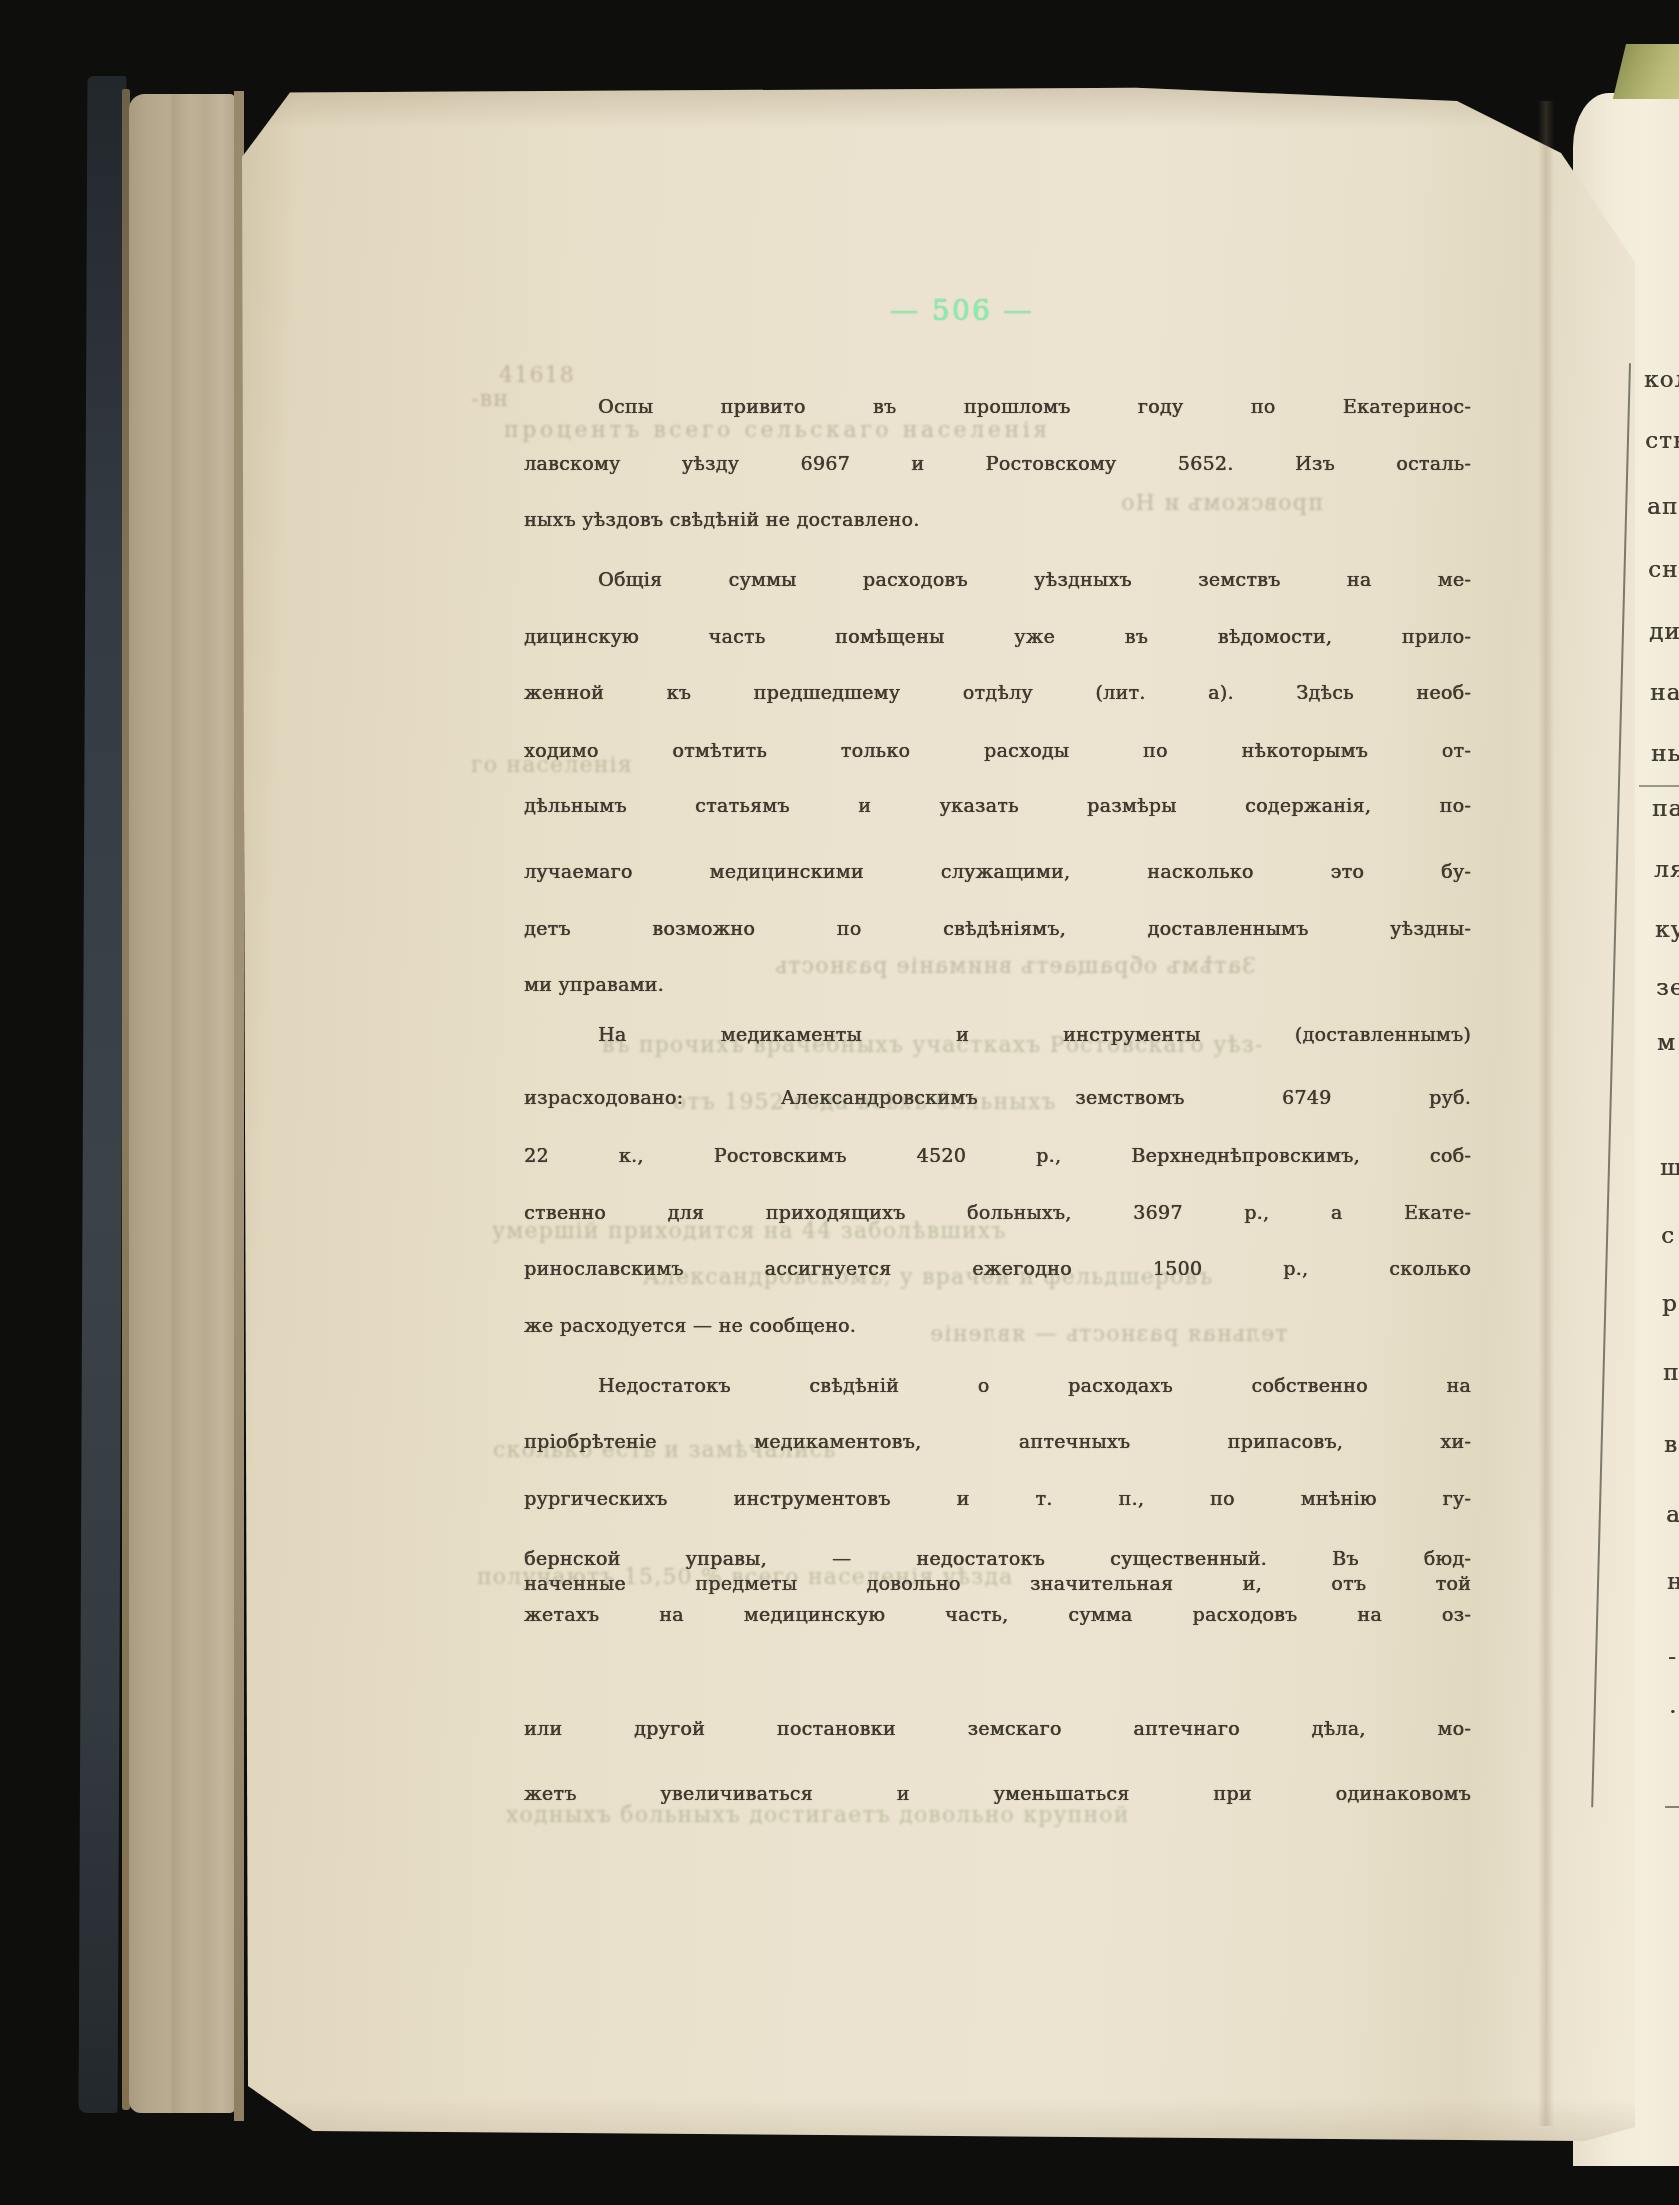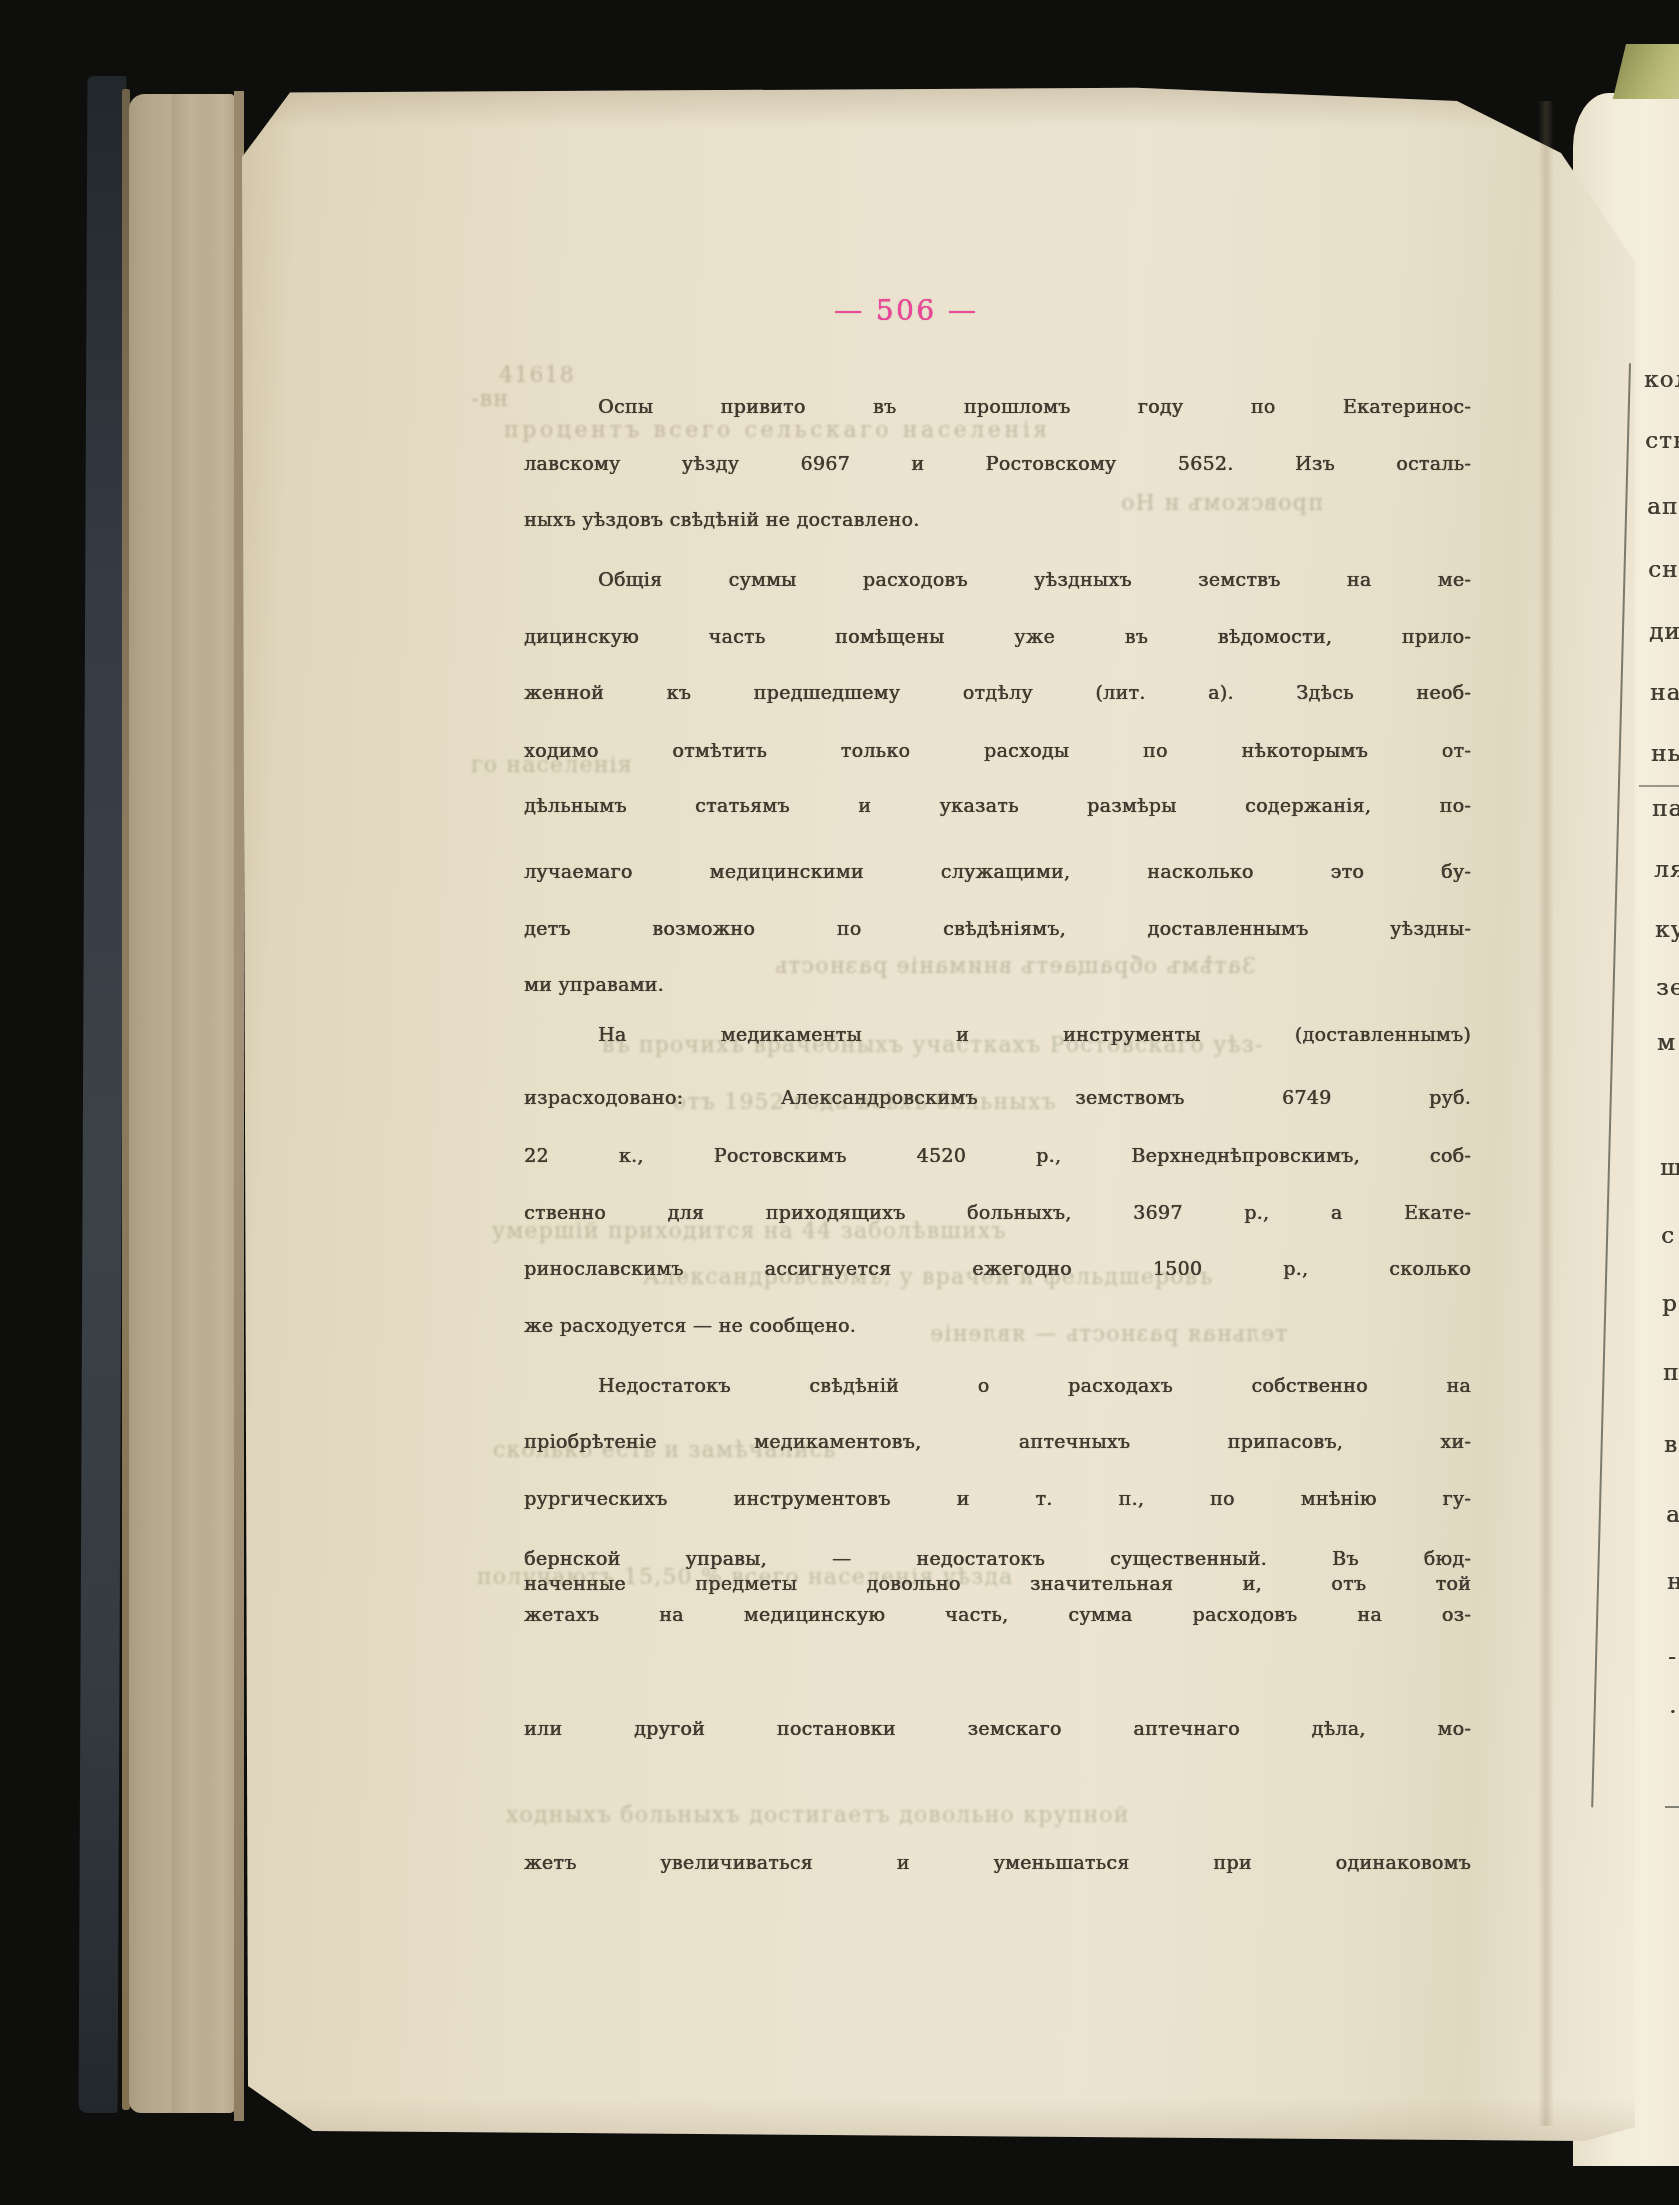--- a/index.html
+++ b/index.html
@@ -63,22 +63,22 @@
     background:rgba(80,82,70,.55);
   }
   .bookmark{
     position:absolute;left:1608px;top:44px;width:71px;height:55px;
     background:linear-gradient(115deg,#7e8249 0%,#a3a663 40%,#b9ba77 70%,#c5c686 100%);
     clip-path:polygon(18px 0px,71px 0px,71px 55px,4.8px 55px);
   }
   
   .pagenum{
     position:absolute;left:834px;top:293px;width:256px;
-    font-size:28px;line-height:36px;text-align:left;
-    color:#ec4899;letter-spacing:2.4px;
+    font-size:28px;line-height:36px;text-align:center;
+    color:#86efac;letter-spacing:2.4px;
     text-shadow:0.4px 0 0 currentColor, 0 0 1.2px rgba(58,53,43,.45);
   }
   .tl{
     position:absolute;left:524px;width:947px;height:57px;
     font-size:19px;line-height:57px;white-space:nowrap;
     color:#403a2f;letter-spacing:0.3px;
     text-align:justify;text-align-last:justify;white-space:normal;
     text-shadow:0.4px 0 0 currentColor, 0 0 1.2px rgba(64,58,47,.45);
   }
   .tl.ind{text-indent:74px;}
@@ -142,21 +142,21 @@
 <div class="tl" style="top:1184px">ственно для приходящихъ больныхъ, 3697 р., а Екате-</div>
 <div class="tl" style="top:1240px">ринославскимъ ассигнуется ежегодно 1500 р., сколько</div>
 <div class="tl last" style="top:1297px">же расходуется — не сообщено.</div>
 <div class="tl ind" style="top:1357px">Недостатокъ свѣдѣній о расходахъ собственно на</div>
 <div class="tl" style="top:1413px">пріобрѣтеніе медикаментовъ, аптечныхъ припасовъ, хи-</div>
 <div class="tl" style="top:1470px">рургическихъ инструментовъ и т. п., по мнѣнію гу-</div>
 <div class="tl" style="top:1530px">бернской управы, — недостатокъ существенный. Въ бюд-</div>
 <div class="tl" style="top:1586px">жетахъ на медицинскую часть, сумма расходовъ на оз-</div>
 <div class="tl" style="top:1555px">наченные предметы довольно значительная и, отъ той</div>
 <div class="tl" style="top:1700px">или другой постановки земскаго аптечнаго дѣла, мо-</div>
-<div class="tl" style="top:1834px">жетъ увеличиваться и уменьшаться при одинаковомъ</div>
+<div class="tl" style="top:1765px">жетъ увеличиваться и уменьшаться при одинаковомъ</div>
 
 <div class="frame-line"></div>
 <div class="frame-line-bottom"></div>
 <div class="facing-rule"></div>
 
 <div class="frag" style="left:1644px;top:366px">кол</div>
 <div class="frag" style="left:1645px;top:427px">ств</div>
 <div class="frag" style="left:1647px;top:493px">апт</div>
 <div class="frag" style="left:1648px;top:556px">сна</div>
 <div class="frag" style="left:1649px;top:618px">ди</div>

